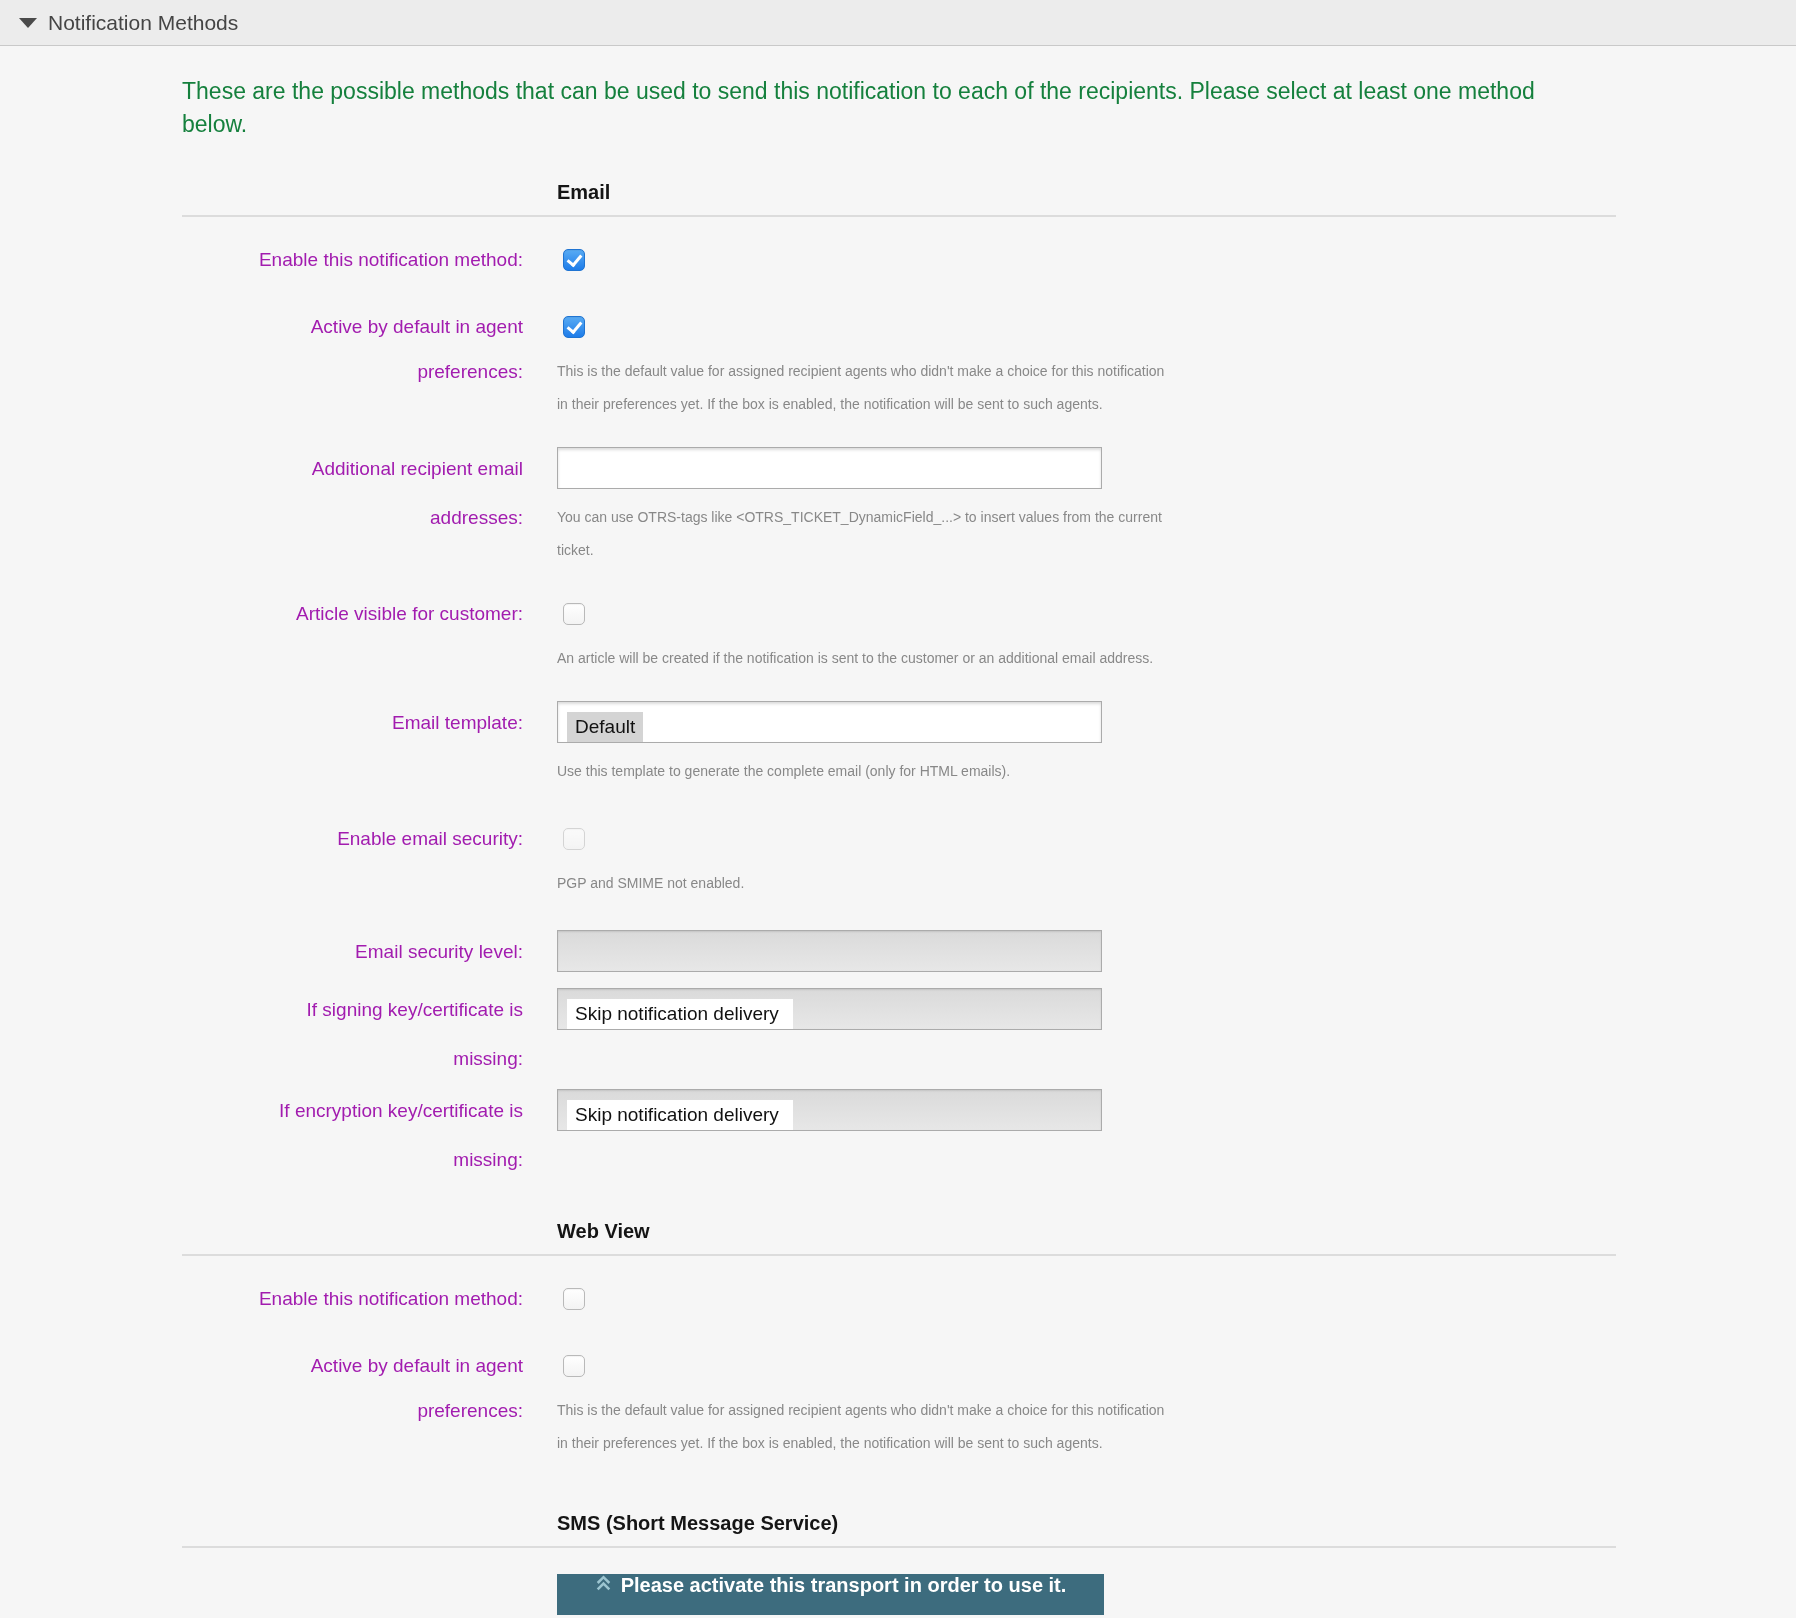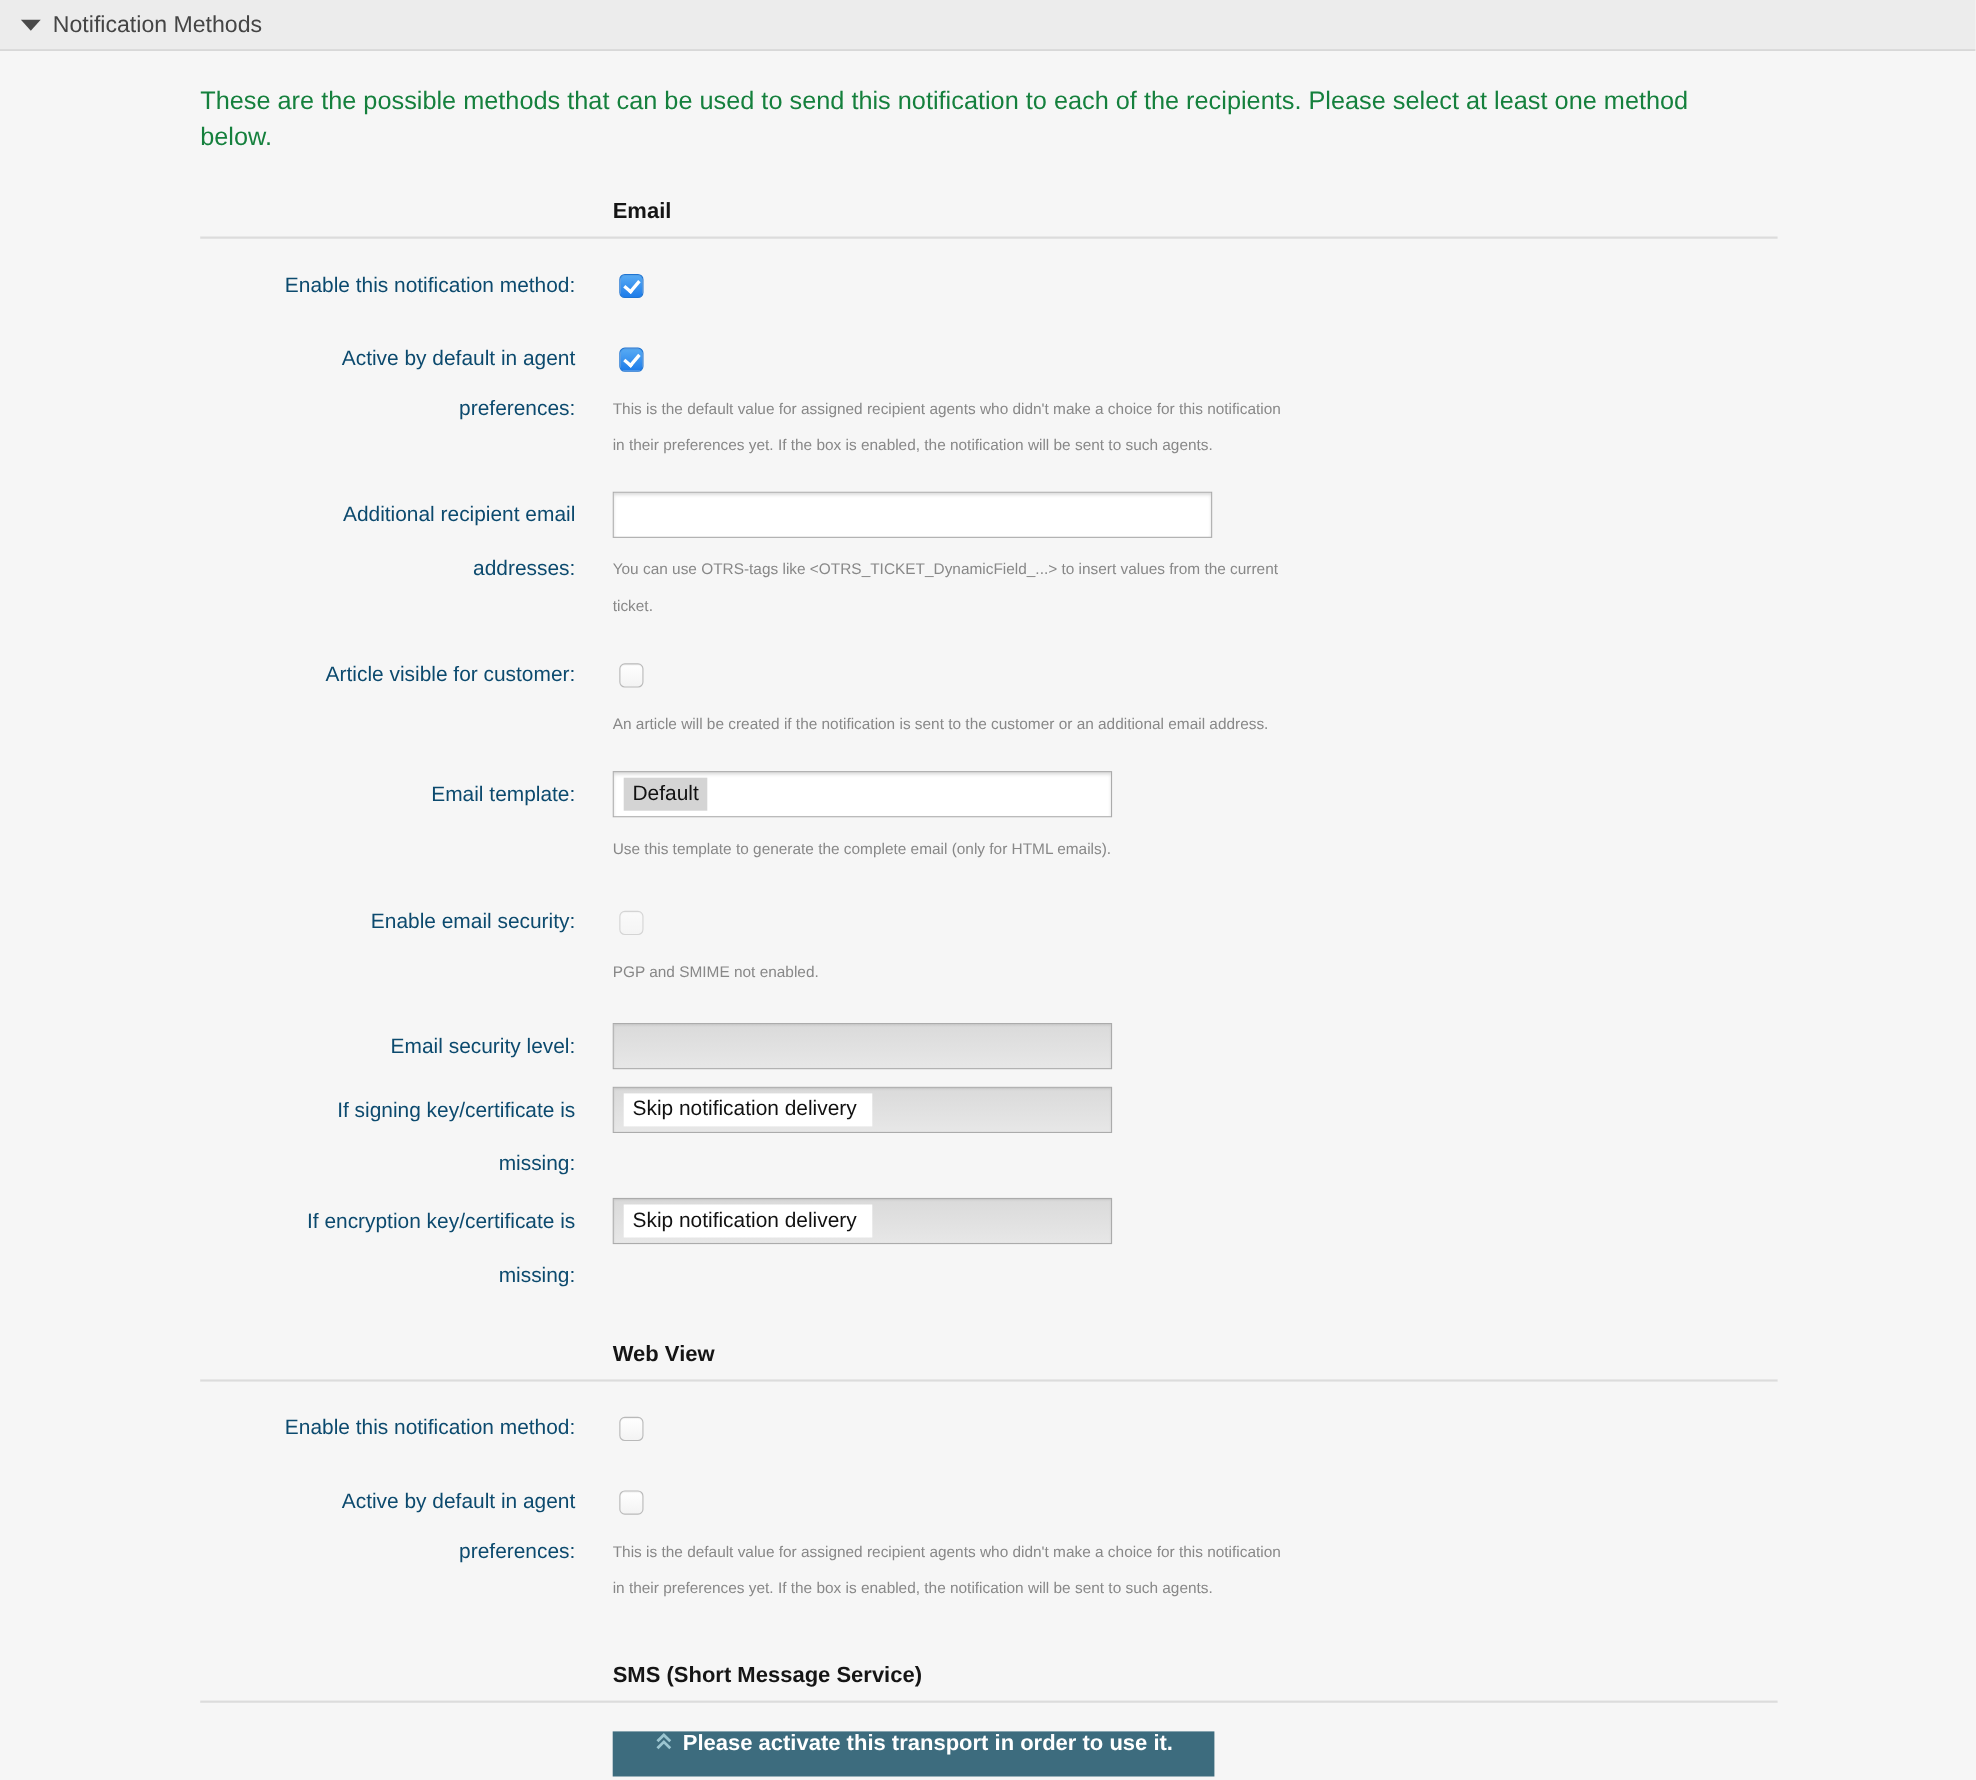--- a/index.html
+++ b/index.html
@@ -21,41 +21,41 @@
   .section-h.mt44 { margin-top:44px; }
   .section-h.mt52 { margin-top:52px; }
   .divider { height:2px; background:#dcdcdc; width:1434px; margin-bottom:26px; }
 
   .row { display:grid; grid-template-columns:341px 1059px; column-gap:34px;
     row-gap:12px; }
   .mb34 { margin-bottom:34px; } .mb30 { margin-bottom:30px; }
   .mb26 { margin-bottom:26px; } .mb16 { margin-bottom:16px; }
   .mb14 { margin-bottom:14px; } .mb0 { margin-bottom:0; }
 
-  .lbl { text-align:right; color:#0c4a6e; font-size:19px; line-height:33px; }
+  .lbl { text-align:right; color:#a21caf; font-size:19px; line-height:33px; }
   .l1 { align-self:center; }
   .l2 { align-self:start; }
   .ctl { display:flex; align-items:center; min-height:24px; }
   .desc { color:#888; font-size:14px; line-height:33px; align-self:start; }
 
   
   .cb { width:22px; height:22px; border-radius:5px; margin-left:6px; position:relative;
     background:linear-gradient(#ffffff,#f3f3f3); border:1px solid #b9b9b9;
     box-shadow:inset 0 1px 1px rgba(0,0,0,0.05); flex:0 0 auto; cursor:pointer; }
   .cb.checked { background:linear-gradient(#58abf4,#1e7ce9); border:1px solid #1f74d2; }
   .cb.checked::after { content:""; position:absolute; left:6px; top:2px; width:6px; height:11px;
     border:solid #fff; border-width:0 3px 3px 0; transform:rotate(40deg); }
   .cb.disabled { opacity:0.55; cursor:default; }
 
   
   .txt { width:545px; height:42px; background:#fff; border:1px solid #ababab;
     box-shadow:inset 0 2px 3px rgba(0,0,0,0.14); font-family:inherit; font-size:19px;
     padding:0 8px; color:#222; }
-  .select { width:454px; height:42px; border:1px solid #ababab; display:flex;
-    align-items:center; padding:0 9px; }
+  .select { width:545px; height:42px; border:1px solid #ababab; display:flex;
+    align-items:flex-end; padding:0 9px; }
   .select.white { background:#fff; box-shadow:inset 0 2px 3px rgba(0,0,0,0.14); cursor:pointer; }
   .select.gray { background:linear-gradient(#dadada,#e7e7e7);
     box-shadow:inset 0 1px 2px rgba(0,0,0,0.10); }
   .chip { font-size:19px; color:#111; line-height:24px; padding:3px 8px; white-space:nowrap; }
   .chip-gray { background:#d4d4d4; }
   .chip-white { background:#fff; padding-right:14px; }
 
   
   .banner { width:547px; height:41px; background:#3d6c7e; color:#fff; display:flex;
     align-items:flex-start; justify-content:center; gap:9px; font-size:20px; font-weight:bold;

